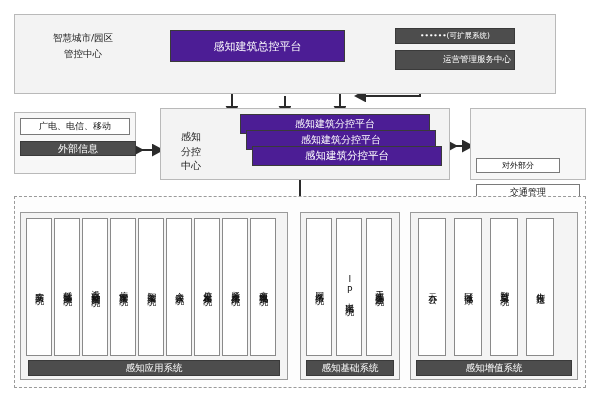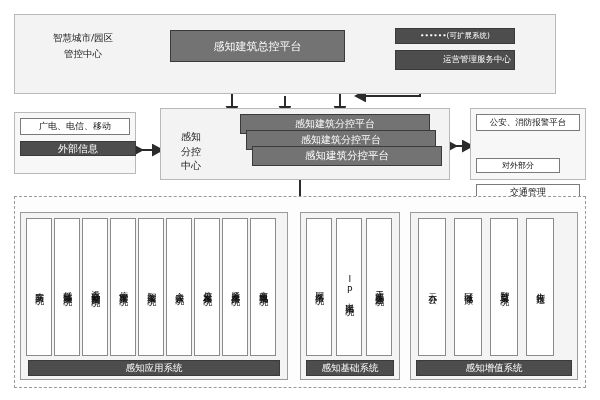--- a/index.html
+++ b/index.html
@@ -19,21 +19,21 @@
   
   .grp-top{
     position:absolute;left:14px;top:14px;width:542px;height:80px;
     border:1px solid #b9b9b9;background:#f3f3f3;box-sizing:border-box;
   }
   .lbl-center{
     position:absolute;left:28px;top:30px;width:110px;
     font-size:9.5px;color:#1a1a1a;line-height:1.7;text-align:center;
   }
   .dark{
-    background:#737373;color:#ffffff;border:1px solid #3a3a3a;
+    background:#4c1d95;color:#ffffff;border:1px solid #3a3a3a;
   }
   .plat-main{left:170px;top:30px;width:175px;height:32px;font-size:11px;}
   .ext-note{
     left:395px;top:28px;width:120px;height:16px;font-size:7.5px;
     background:#4d4d4d;color:#fff;border:1px solid #3a3a3a;
   }
   .ops-center{
     left:395px;top:50px;width:120px;height:20px;font-size:8.5px;
     background:#4d4d4d;color:#fff;border:1px solid #3a3a3a;padding-left:44px;
   }
@@ -164,21 +164,20 @@
   </div>
   <div class="box dark stack3">感知建筑分控平台</div>
   <div class="box dark stack2">感知建筑分控平台</div>
   <div class="box dark stack1">感知建筑分控平台</div>
 
   <div class="left-grp"></div>
   <div class="box wbox l1">广电、电信、移动</div>
   <div class="box l2">外部信息</div>
 
   <div class="right-grp"></div>
-  <div class="box wbox r1">公安、消防报警平台</div>
   <div class="box wbox r2">交通管理</div>
   <div class="box wbox r3">对外部分</div>
 
   <div class="grp-bot"></div>
 
   <div class="panel p-app"></div>
   <div class="panel p-base"></div>
   <div class="panel p-value"></div>
 
   <div class="col" style="left:26px;top:218px;width:26px;height:138px;">

